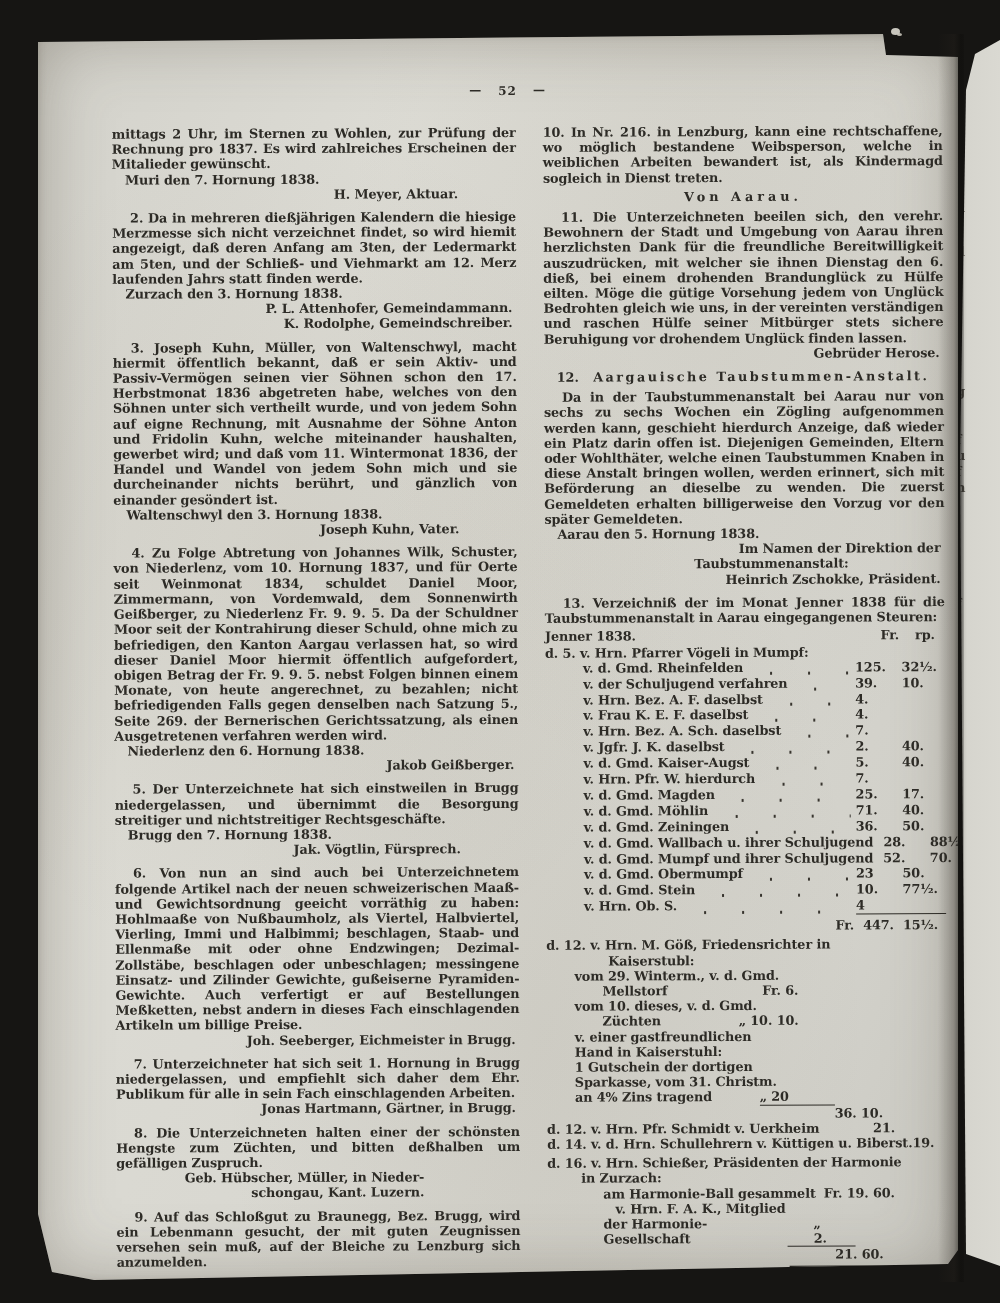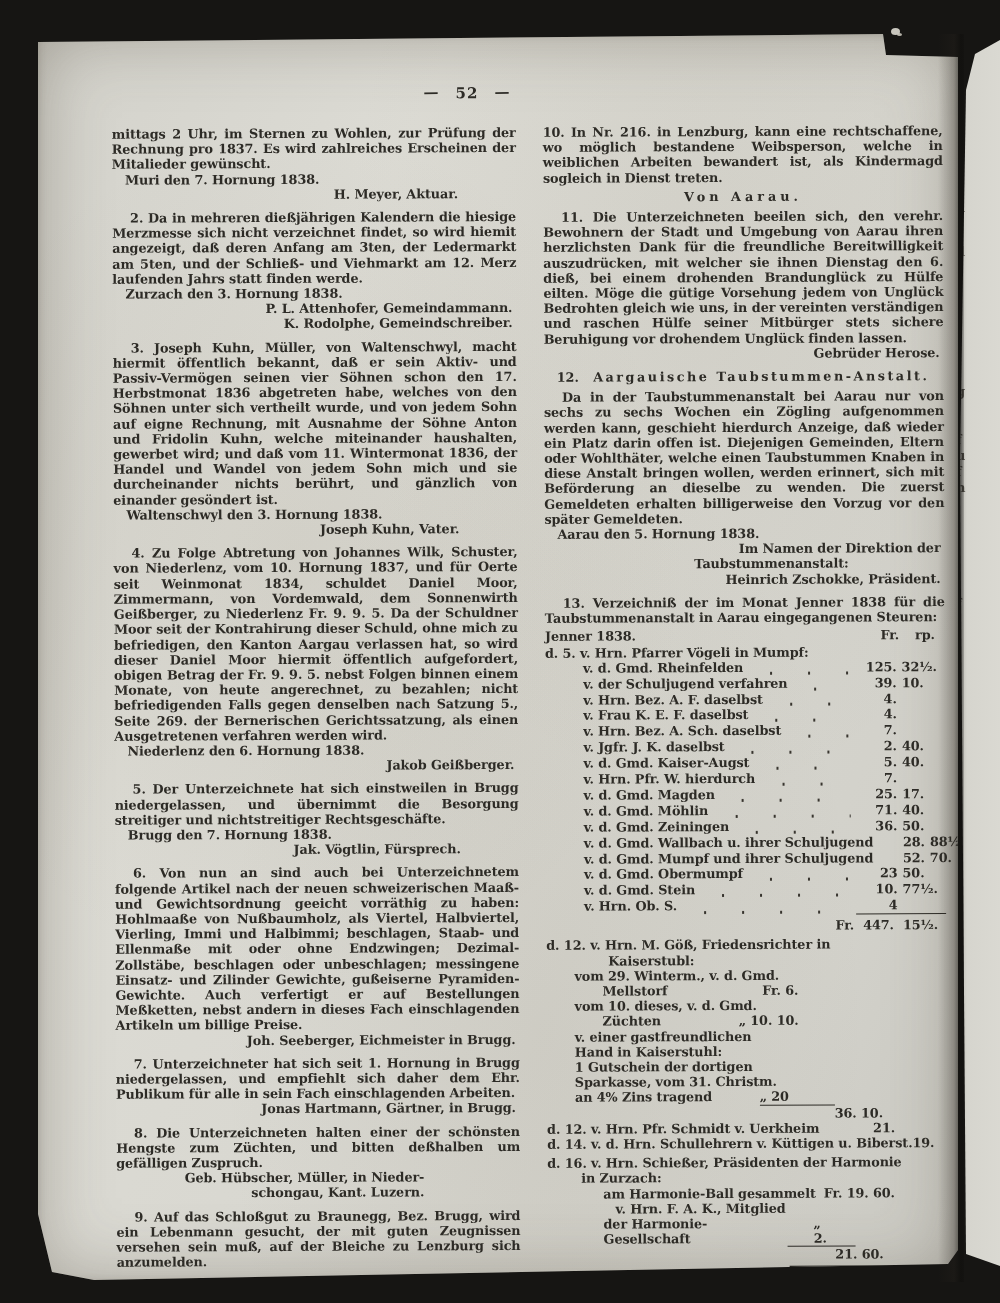--- a/index.html
+++ b/index.html
@@ -16,22 +16,22 @@
       radial-gradient(ellipse at 28% 42%, rgba(125,115,92,.10), transparent 42%),
       radial-gradient(ellipse at 72% 18%, rgba(125,115,92,.08), transparent 38%),
       radial-gradient(ellipse at 55% 80%, rgba(120,110,88,.09), transparent 45%),
       linear-gradient(115deg,#d3d2cb 0%,#dcdbd4 28%,#d8d7d0 55%,#d2d1ca 82%,#c9c8c1 100%);
     box-shadow:inset 0 0 70px rgba(78,72,58,.38), inset 0 0 8px rgba(60,55,45,.25);
     clip-path:polygon(0px 8px,845px 0px,848px 21px,920px 23px,920px 1216px,910px 1230px,56px 1246px,14px 1238px,0px 1180px);
     color:#2d2b26;
   }
   .content{position:absolute;inset:0;transform:rotate(-0.25deg);}
   .pageno{
-    position:absolute;left:372px;top:50px;width:200px;text-align:left;
-    font-size:15px;font-weight:700;letter-spacing:1px;
+    position:absolute;left:372px;top:50px;width:200px;text-align:center;
+    font-size:12px;font-weight:700;letter-spacing:1px;
   }
   .pageno .dash{display:inline-block;margin:0 16px;transform:translateY(-1px);}
   
   .col{position:absolute;top:86px;font-size:12.8px;line-height:15.2px;font-weight:700;
        text-align:justify;letter-spacing:-0.1px;}
   .col-left{left:76px;width:404px;}
   .col-right{left:507px;width:400px;}
   p{margin:0;}
   .para{text-indent:18px;margin-top:5px;}
   .noindent{text-indent:0;}
@@ -50,21 +50,21 @@
   .tgroup{margin-top:1px;text-align:left;}
   .trow{display:flex;padding-left:38px;line-height:15.9px;text-align:left;}
   .tlabel{white-space:nowrap;}
   .leader{
     flex:1;margin:0 5px;min-width:0;
     background-image:radial-gradient(circle,#34312b 1.1px,transparent 1.4px);
     background-size:38px 5px;background-repeat:repeat-x;background-position:4px bottom;
   }
   .amt{display:flex;width:90px;flex:none;}
   .amt.u{border-bottom:1.8px solid #2d2b26;}
-  .tfr{width:44px;text-align:right;white-space:nowrap;}
+  .tfr{width:44px;white-space:nowrap;}
   .trp{width:46px;padding-left:5px;white-space:nowrap;}
   .total-row{display:flex;justify-content:flex-end;gap:9px;padding-right:8px;margin-top:3px;}
   
   .gh{margin-top:4px;text-align:left;}
   .gh2{padding-left:62px;text-align:left;}
   .g2row{display:flex;text-align:left;}
   .ind-a{padding-left:28px;}
   .ind-b{padding-left:56px;}
   .g2amt{margin-left:auto;margin-right:148px;white-space:nowrap;}
   .g2amt.u2{border-bottom:1.6px solid #2d2b26;padding-right:46px;margin-right:112px;}

